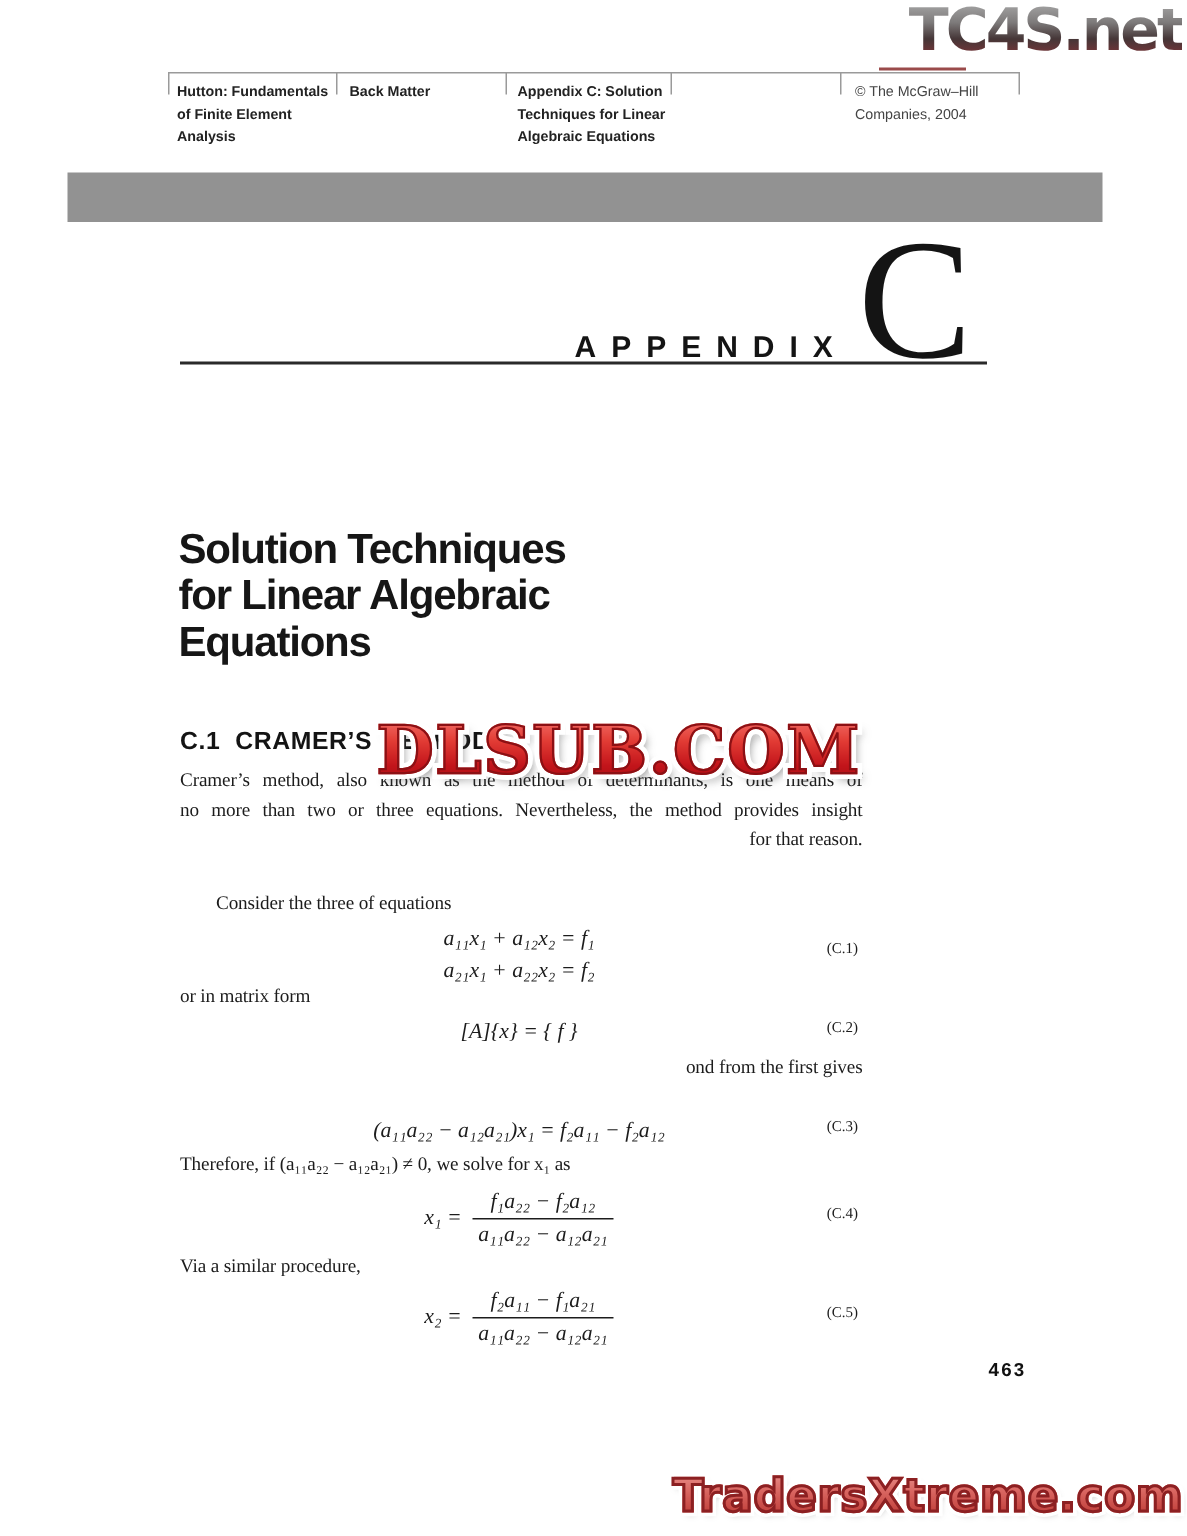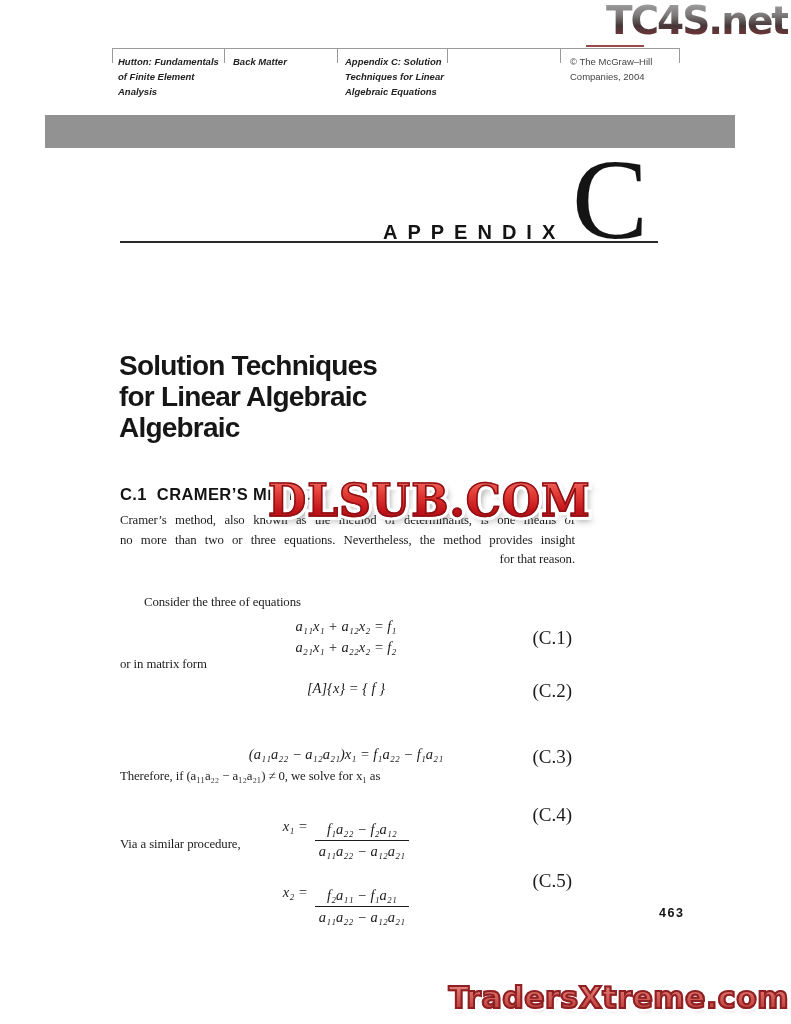--- a/index.html
+++ b/index.html
@@ -13,21 +13,21 @@
     background:linear-gradient(180deg,#a6a6a6 8%,#7d7a7a 38%,#453637 62%,#6f3538 82%,#9c5052 97%);
     -webkit-background-clip:text;background-clip:text;color:transparent;}
   .logo-underline{position:absolute;top:45px;left:586px;width:58px;height:2px;background:#9a4a4a;}
 
   
   .hdr{position:absolute;left:112px;top:48px;width:568px;height:52px;}
   .hdr-line{position:absolute;left:0;top:0;width:568px;height:1px;background:#9a9a9a;}
   .tick{position:absolute;top:0;width:1px;height:15px;background:#9a9a9a;}
   .hcell{position:absolute;top:6px;font-family:"Liberation Sans","DejaVu Sans",sans-serif;
          font-size:9.5px;line-height:1.6;color:#222;}
-  .hbold{font-weight:bold;font-style:italic;}
+  .hbold{font-weight:bold;}
   .hlight{color:#444;}
 
   
   .banner{position:absolute;left:45px;top:115px;width:690px;height:33px;background:#929292;}
 
   
   .appendix-word{position:absolute;left:383px;top:221px;
     font-family:"Liberation Sans","DejaVu Sans",sans-serif;font-weight:bold;
     font-size:20px;letter-spacing:10px;color:#141414;}
   .appendix-letter{position:absolute;left:572px;top:143px;
@@ -50,39 +50,39 @@
         letter-spacing:-0.1px;color:#1c1c1c;}
   .jline{display:block;text-align:justify;text-align-last:justify;}
   .lline{display:block;text-align:right;}
   .indent{text-indent:24px;}
 
   
   .eq{position:absolute;left:120px;width:452px;text-align:center;
       font-size:14.5px;color:#1c1c1c;}
   .eq-body{display:inline-block;text-align:left;font-style:italic;line-height:21px;}
   .eq-body span{display:block;}
-  .eq-tag{position:absolute;right:0;font-style:normal;font-size:19px;color:#1c1c1c;}
+  .eq-tag{position:absolute;right:0;font-style:normal;font-size:10px;color:#1c1c1c;}
   .frac-wrap{display:inline-flex;align-items:center;font-style:italic;}
   .frac{display:inline-block;text-align:center;margin-left:7px;}
-  .frac .num{display:block;padding:0 4px 1px 4px;border-bottom:1.3px solid #1c1c1c;line-height:19px;margin-top:28px;}
+  .frac .num{display:block;padding:0 4px 1px 4px;border-bottom:1.3px solid #1c1c1c;line-height:19px;}
   .frac .den{display:block;padding:1px 4px 0 4px;line-height:19px;}
 
   
   .pageno{position:absolute;left:659px;top:906px;
     font-family:"Liberation Sans","DejaVu Sans",sans-serif;font-weight:bold;
     font-size:12.5px;letter-spacing:1.5px;color:#111;}
 
   
   .wm-stack{line-height:1.1;}
   .wm-back{color:#fff;-webkit-text-stroke:8px #ffffff;
     text-shadow:4px 5px 6px rgba(80,80,80,0.55), -2px -2px 2px rgba(255,255,255,0.9);}
   .wm-front{position:absolute;left:0;top:0;-webkit-text-stroke:1.5px #8c1014;
     background:linear-gradient(180deg,#f4736c 0%,#e23c35 35%,#c2141a 70%,#a30d12 100%);
     -webkit-background-clip:text;background-clip:text;color:transparent;}
-  .wm-dlsub{position:absolute;left:268px;top:477px;
+  .wm-dlsub{position:absolute;left:251px;top:477px;
     font-family:"DejaVu Serif","Liberation Serif",serif;font-weight:bold;
     font-size:44px;letter-spacing:1px;}
   .wm-traders{position:absolute;right:2px;top:981px;
     font-family:"DejaVu Sans","Liberation Sans",sans-serif;font-weight:bold;
     font-size:30px;letter-spacing:0.5px;}
   .wm-traders .wm-back{-webkit-text-stroke:7px #ffffff;
     text-shadow:2px 3px 4px rgba(120,120,120,0.4);}
   .wm-traders .wm-front{-webkit-text-stroke:2px #8c2022;
     background:linear-gradient(180deg,#e9918d 0%,#d96661 40%,#c64843 75%,#b93f3b 100%);
     -webkit-background-clip:text;background-clip:text;color:transparent;}
@@ -111,21 +111,21 @@
 
   <div class="banner"></div>
 
   <div class="appendix-word">APPENDIX</div>
   <div class="appendix-rule"></div>
   <div class="appendix-letter">C</div>
 
   <div class="title">
     <span>Solution Techniques</span>
     <span>for Linear Algebraic</span>
-    <span>Algebraic</span>
+    <span>Equations</span>
   </div>
 
   <div class="sec-heading">C.1  CRAMER’S METHOD</div>
 
   <div class="copy" style="top:511px">
     <span class="jline">Cramer’s method, also known as the method of determinants, is one means of</span>
     <span class="jline">no more than two or three equations. Nevertheless, the method provides insight</span>
     <span class="lline">for that reason.</span>
   </div>
 
@@ -142,25 +142,26 @@
   <div class="copy" style="top:655px">or in matrix form</div>
 
   <div class="eq" style="top:678px">
     <span class="eq-body">
       <span>[A]{x} = { f }</span>
     </span>
     <span class="eq-tag" style="top:2px">(C.2)</span>
   </div>
 
   <div class="copy" style="top:702px">
+    <span class="lline">ond from the first gives</span>
   </div>
 
   <div class="eq" style="top:744px">
     <span class="eq-body">
-      <span>(a₁₁a₂₂ − a₁₂a₂₁)x₁ = f₁a₂₂ − f₁a₂₁</span>
+      <span>(a₁₁a₂₂ − a₁₂a₂₁)x₁ = f₂a₁₁ − f₂a₁₂</span>
     </span>
     <span class="eq-tag" style="top:2px">(C.3)</span>
   </div>
 
   <div class="copy" style="top:767px">Therefore, if (a₁₁a₂₂ − a₁₂a₂₁) ≠ 0,  we solve for x₁ as</div>
 
   <div class="eq" style="top:792px">
     <span class="frac-wrap">
       <span>x₁ =</span>
       <span class="frac">

